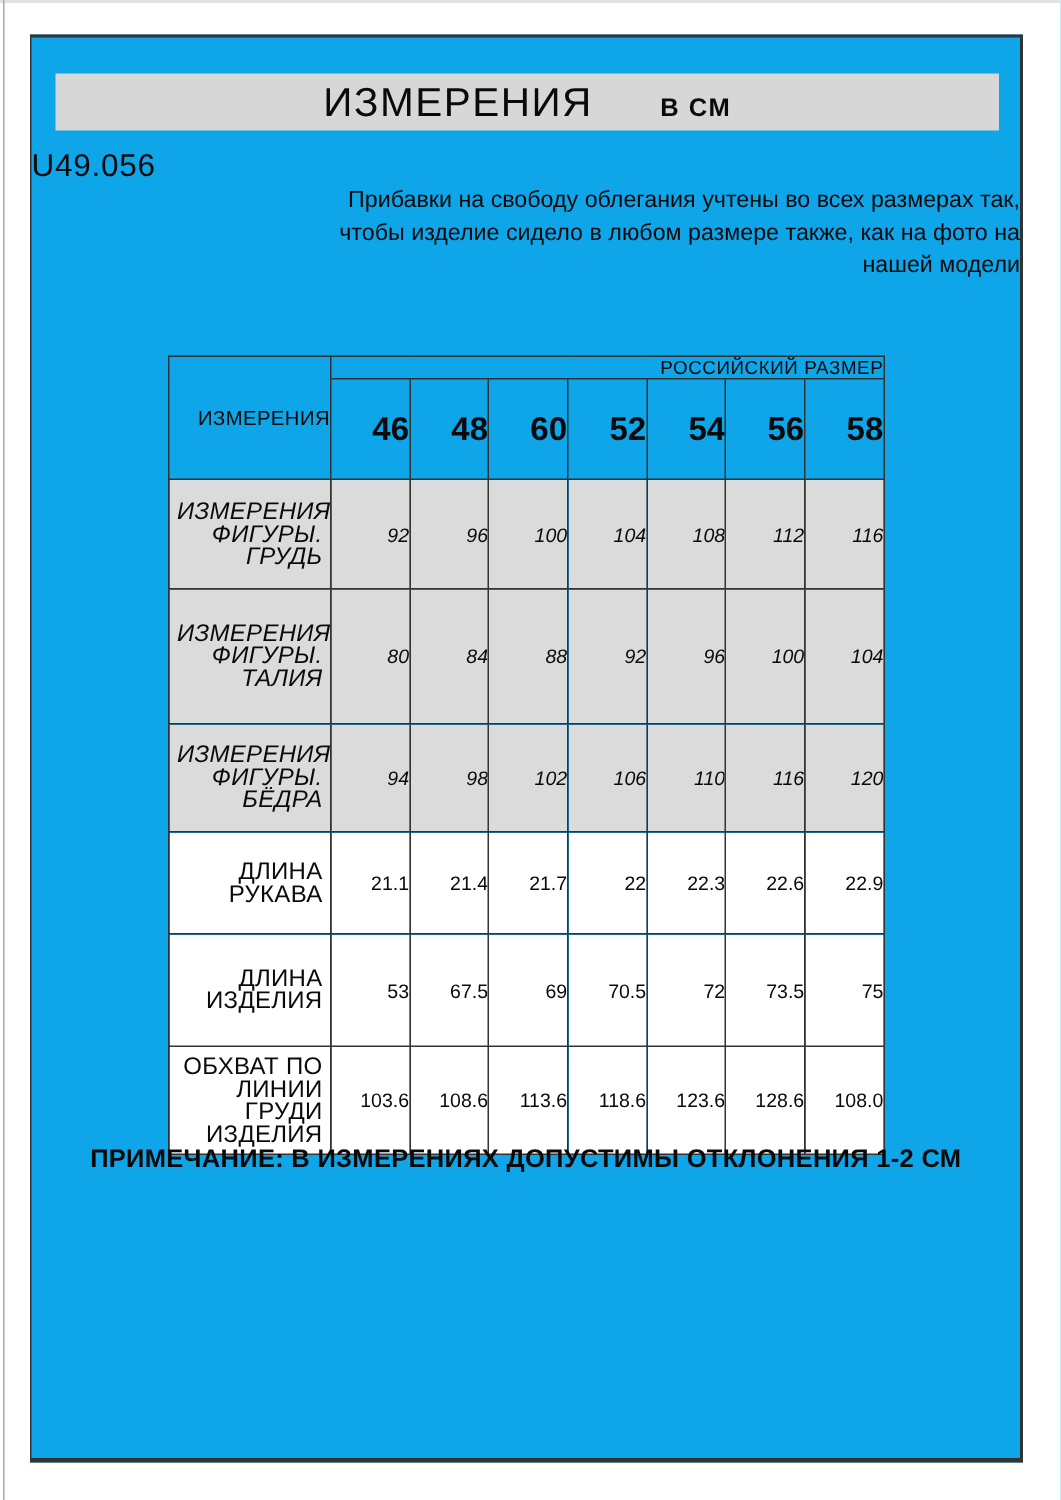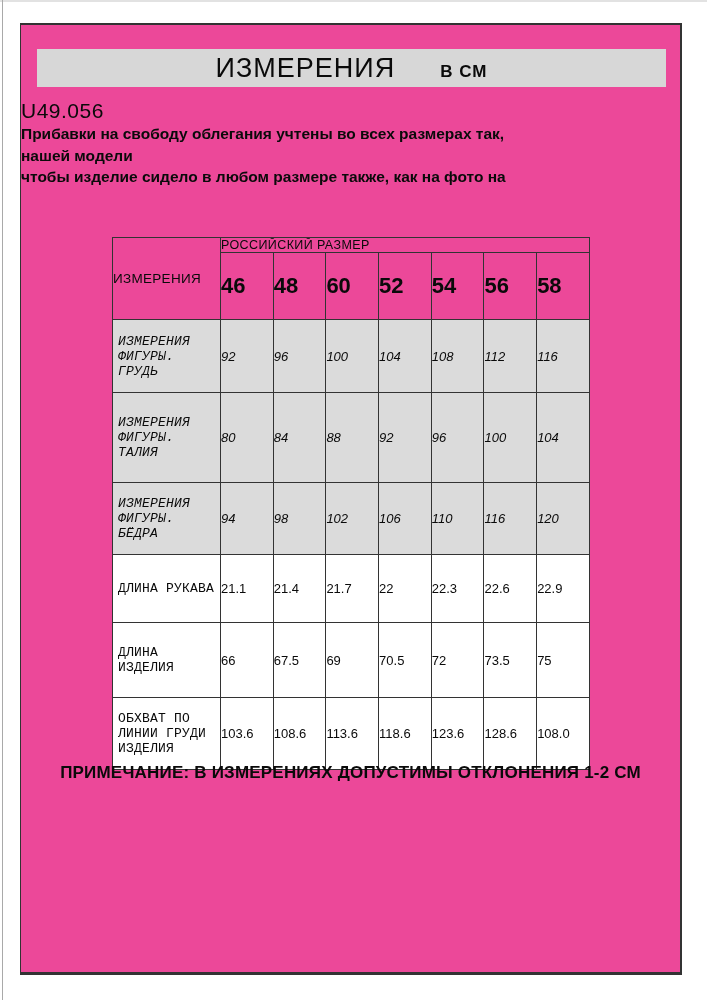--- a/index.html
+++ b/index.html
@@ -28,71 +28,71 @@
   .edge-top {
     position: absolute; left: 0; top: 0; width: 707px; height: 2px;
     background: #e2e2e2;
   }
 
   
   .frame {
     position: absolute; left: 20px; top: 23px; width: 662px; height: 952px;
     border-style: solid; border-color: var(--frame_border);
     border-width: 2px 2px 3px 1px;
-    background: #ec4899;
+    background: #0ea5e9;
     padding-left: 43px;
   }
 
   
   .title-bar {
     position: absolute; left: 16px; top: 24px; width: 629px; height: 38px;
     background: var(--titlebar_bg);
     display: flex; align-items: baseline; justify-content: center;
   }
   .title-bar .w1 { font-size: 27px; font-weight: 400; letter-spacing: 1px; line-height: 38px; }
   .title-bar .w2 { font-size: 27px; font-weight: 700; letter-spacing: 1px; margin-left: 42px; }
   .title-bar .w3 { font-size: 17px; font-weight: 600; letter-spacing: 1px; margin-left: 45px; }
 
   .product-code {
     position: absolute; left: 0; top: 74px; width: 100%;
     font-size: 21px; font-weight: 500; letter-spacing: 0.5px;
   }
   .intro {
     position: absolute; left: 0; top: 98px; width: 100%;
-    text-align: left; font-size: 15.5px; line-height: 21.5px; font-weight: 700;
+    text-align: right; font-size: 15.5px; line-height: 21.5px; font-weight: 400;
   }
 
   
   table.size-table {
     position: absolute; left: 91px; top: 212px;
     width: 477px; table-layout: fixed;
     border-collapse: collapse;
   }
   table.size-table td {
     border: 1.5px solid var(--table_border);
-    text-align: left; vertical-align: middle;
+    text-align: right; vertical-align: middle;
     overflow: hidden;
   }
   col.c-label { width: 108px; }
   col.c-size  { width: 52.7px; }
 
   tr.r-group  { height: 15px; }
   tr.r-sizes  { height: 67px; }
   tr.r-d0 { height: 73px; }
   tr.r-d1 { height: 90px; }
   tr.r-d2 { height: 72px; }
   tr.r-d3 { height: 68px; }
   tr.r-d4 { height: 75px; }
   tr.r-d5 { height: 72px; }
 
   td.corner-cell { font-size: 13.5px; letter-spacing: 0.3px; }
   td.group-cell  { font-size: 12.5px; letter-spacing: 0.4px; }
   td.size-cell   { font-size: 22px; font-weight: 700; }
 
-  td.row-label { font-size: 13px; line-height: 15px; padding: 0 5px; letter-spacing: 0.2px; font-family: Liberation Mono, monospace; }
+  td.row-label { font-size: 16px; line-height: 15px; padding: 0 5px; letter-spacing: 0.2px; }
   td.value-cell { font-size: 13px; }
 
   tr.figure-row td { background: var(--shaded_row_bg); font-style: italic; }
   tr.product-row td { background: #ffffff; font-style: normal; }
 
   .note {
     position: absolute; left: 0; top: 738px; width: 100%;
     text-align: center; font-size: 17px; font-weight: 700; letter-spacing: 0.2px;
   }
 </style>
@@ -107,22 +107,22 @@
 
     <div class="title-bar">
       <span class="w1">ИЗМЕРЕНИЯ</span>
       <span class="w3">В СМ</span>
     </div>
 
     <div class="product-code">U49.056</div>
 
     <div class="intro">
       <div>Прибавки на свободу облегания учтены во всех размерах так,</div>
+      <div>чтобы изделие сидело в любом размере также, как на фото на</div>
       <div>нашей модели</div>
-      <div>чтобы изделие сидело в любом размере также, как на фото на</div>
     </div>
 
     <table class="size-table">
       <colgroup>
         <col class="c-label">
         <col class="c-size">
           <col class="c-size">
           <col class="c-size">
           <col class="c-size">
         <col class="c-size">
@@ -183,21 +183,21 @@
           <td class="value-cell">21.4</td>
           <td class="value-cell">21.7</td>
           <td class="value-cell">22</td>
           <td class="value-cell">22.3</td>
           <td class="value-cell">22.6</td>
           <td class="value-cell">22.9</td>
         </tr>
 
         <tr class="product-row r-d4">
           <td class="row-label">ДЛИНА ИЗДЕЛИЯ</td>
-          <td class="value-cell">66</td>
+          <td class="value-cell">53</td>
           <td class="value-cell">67.5</td>
           <td class="value-cell">69</td>
           <td class="value-cell">70.5</td>
           <td class="value-cell">72</td>
           <td class="value-cell">73.5</td>
           <td class="value-cell">75</td>
         </tr>
 
         <tr class="product-row r-d5">
           <td class="row-label">ОБХВАТ ПО ЛИНИИ ГРУДИ ИЗДЕЛИЯ</td>

